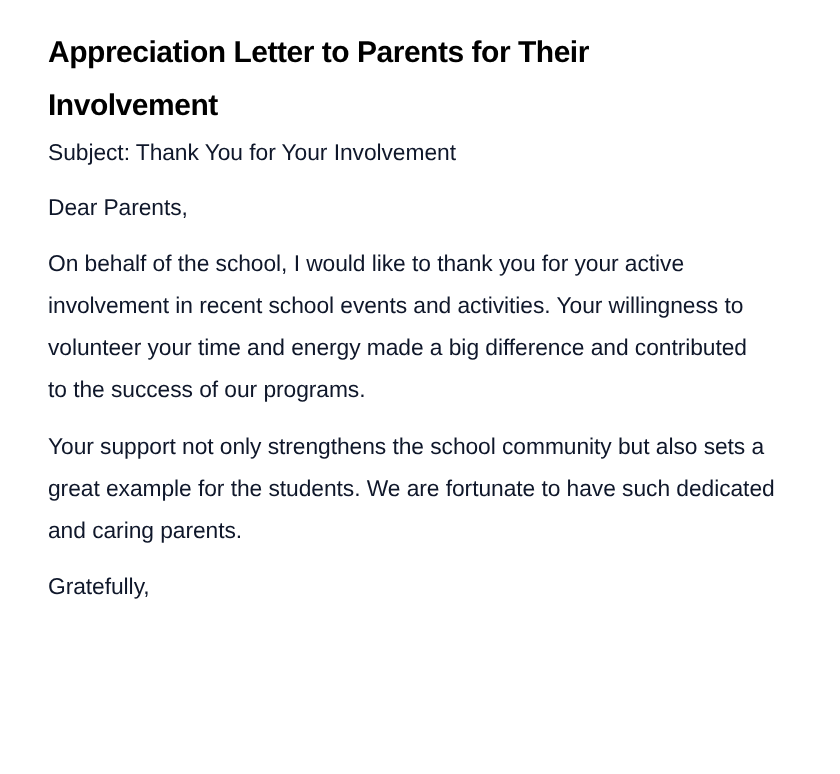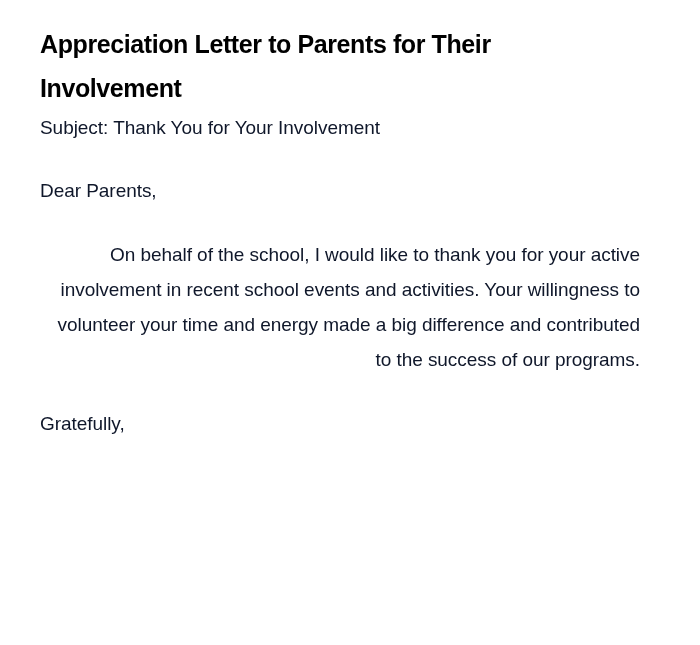--- a/index.html
+++ b/index.html
@@ -31,26 +31,27 @@
       width: 520px;
     }
     .para {
       font-size: 19px;
       line-height: 35.3px;
       margin: 0;
       color: #0f172a;
       letter-spacing: -0.05px;
     }
     .subject { margin-top: 0px; }
-    .gap { margin-top: 28px; }
-    .body1 { width: 600px; text-align: right; }
+    .gap { margin-top: 11px; }
+    .body1 { width: 600px; }
     .body2 { width: 610px; }
   </style>
 </head>
 <body>
 
 <div class="page">
   <h1 class="title">Appreciation Letter to Parents for Their Involvement</h1>
   <p class="para subject">Subject: Thank You for Your Involvement</p>
   <p class="para gap">Dear Parents,</p>
   <p class="para gap body1">On behalf of the school, I would like to thank you for your active involvement in recent school events and activities. Your willingness to volunteer your time and energy made a big difference and contributed to the success of our programs.</p>
+  <p class="para gap body2">Your support not only strengthens the school community but also sets a great example for the students. We are fortunate to have such dedicated and caring parents.</p>
   <p class="para gap">Gratefully,</p>
 </div>
 
 </body></html>

